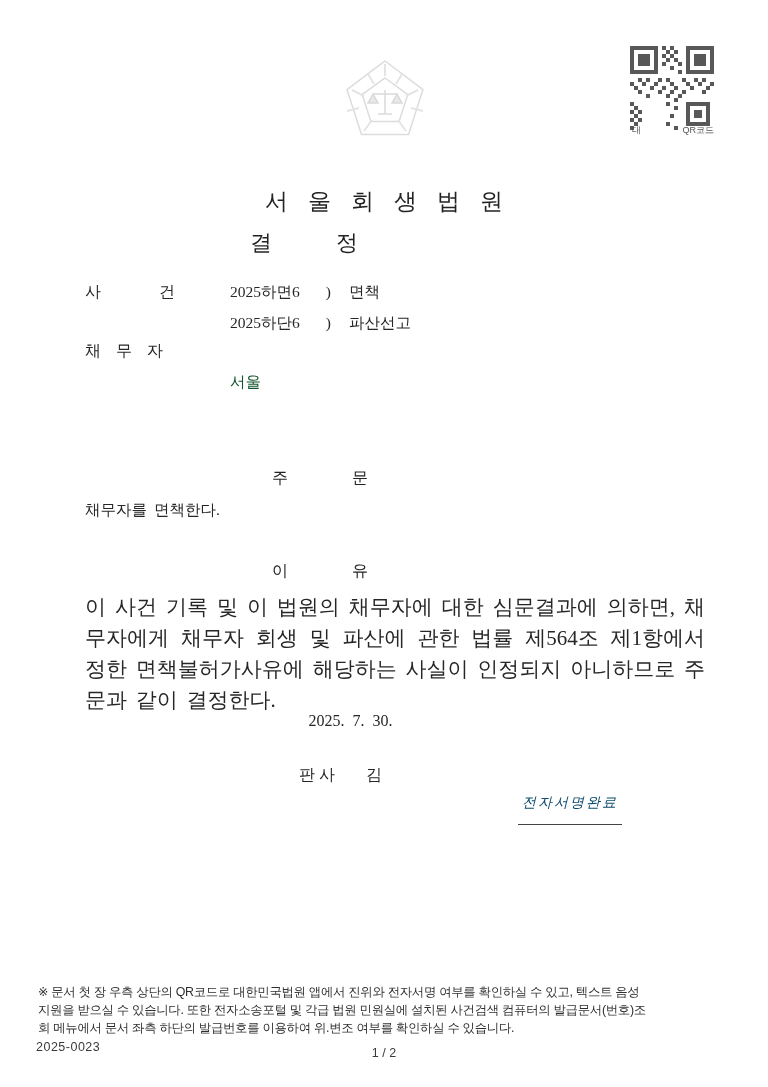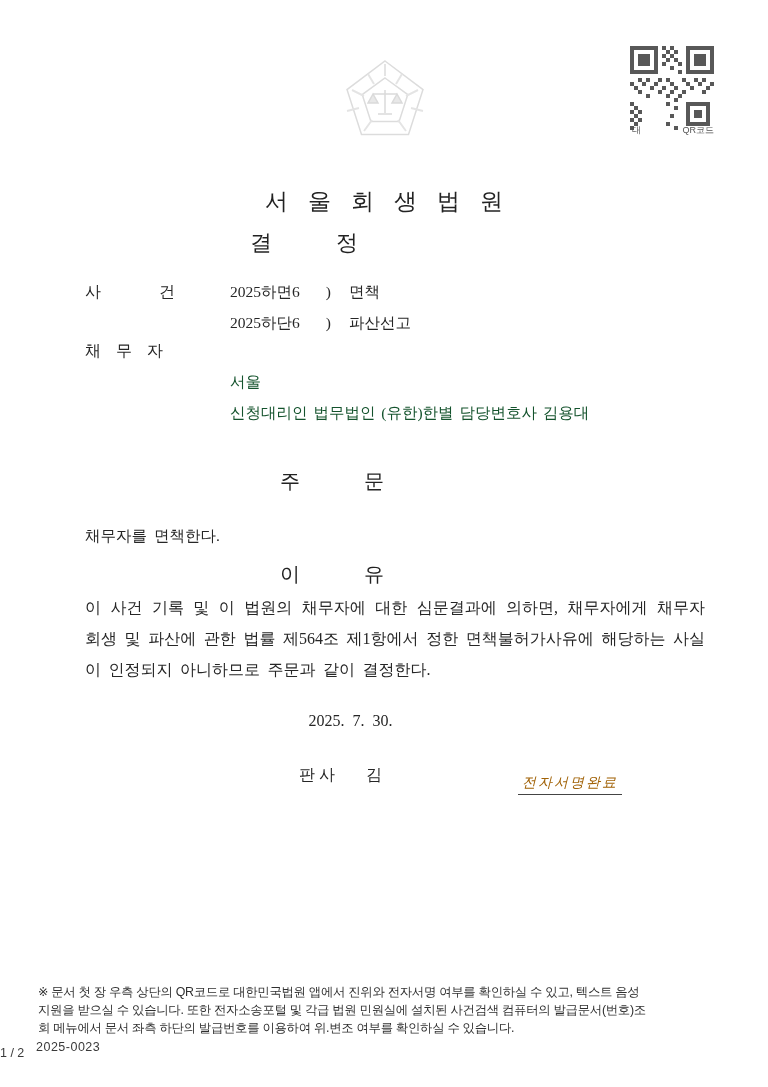--- a/index.html
+++ b/index.html
@@ -18,51 +18,51 @@
   
   .qr{position:absolute;left:630px;top:46px;}
   .qr-labels{position:absolute;left:632px;top:124px;width:82px;display:flex;justify-content:space-between;
     font-family:"Liberation Sans","DejaVu Sans",sans-serif;font-size:9px;color:#555;}
 
   
   .court-title{position:absolute;top:186px;left:0;width:768px;text-align:center;
     font-size:23px;letter-spacing:20px;text-indent:20px;color:#222;}
   .doc-type{position:absolute;top:228px;left:0;width:608px;text-align:center;
     font-size:22px;letter-spacing:64px;text-indent:64px;color:#222;}
-  .section-heading{position:absolute;left:16px;width:632px;text-align:center;
-    font-size:20px;letter-spacing:64px;text-indent:64px;color:#222;}
+  .section-heading{position:absolute;left:4px;width:632px;text-align:center;
+    font-size:16px;letter-spacing:64px;text-indent:64px;color:#222;}
 
   
   .row-label{position:absolute;left:85px;font-size:16px;color:#262626;}
   .ls-case{letter-spacing:58px;}
   .ls-debtor{letter-spacing:15px;}
   .case-line{position:absolute;left:230px;font-size:15.5px;white-space:nowrap;color:#262626;}
   .redact-gap{display:inline-block;width:26px;}
   .gap18{display:inline-block;width:18px;}
   .value-line{position:absolute;left:230px;font-size:15.5px;white-space:nowrap;color:#14532d;word-spacing:2px;}
 
-  .body-line{position:absolute;left:85px;font-size:15.5px;color:#262626;word-spacing:3px;margin-top:26px;}
+  .body-line{position:absolute;left:85px;font-size:15.5px;color:#262626;word-spacing:3px;}
   .reasons-text{position:absolute;left:85px;top:592px;width:620px;
-    font-size:16px;line-height:31px;text-align:justify;word-spacing:3.5px;color:#262626;}
+    font-size:21px;line-height:31px;text-align:justify;word-spacing:3.5px;color:#262626;}
 
   .date-line{position:absolute;top:712px;left:0;width:701px;text-align:center;
     font-size:16px;word-spacing:4px;color:#262626;}
   .judge-label{position:absolute;left:299px;top:765px;font-size:16px;letter-spacing:4px;color:#262626;}
   .judge-name{position:absolute;left:366px;top:765px;font-size:16px;color:#262626;}
-  .esign{position:absolute;left:518px;top:774px;font-size:14px;font-style:italic;letter-spacing:2px;
-    color:#a16207;border-bottom:1px solid #444;padding:0 4px 2px 4px;}
+  .esign{position:absolute;left:518px;top:794px;font-size:14px;font-style:italic;letter-spacing:2px;
+    color:#0c4a6e;border-bottom:1px solid #444;padding:0 4px 12px 4px;}
 
   
   .notice{position:absolute;left:38px;width:720px;white-space:nowrap;
     font-family:"Liberation Sans","DejaVu Sans",sans-serif;
     font-size:12.4px;letter-spacing:-0.3px;color:#2f2f2f;}
   .n1{top:984px;} .n2{top:1002px;} .n3{top:1020px;}
   .issue-no{position:absolute;left:36px;top:1040px;
     font-family:"Liberation Sans","DejaVu Sans",sans-serif;font-size:12.5px;letter-spacing:.5px;color:#3a3a3a;}
-  .page-no{position:absolute;left:0;top:1046px;width:768px;text-align:left;
+  .page-no{position:absolute;left:0;top:1046px;width:768px;text-align:center;
     font-family:"Liberation Sans","DejaVu Sans",sans-serif;font-size:12.5px;color:#3a3a3a;}
 </style>
 </head>
 <body>
 
 <div class="page">
 
   <svg class="seal" width="110" height="90" viewBox="0 0 110 90">
     <g fill="none" stroke="#d9d9d9" stroke-width="1.5">
       <path d="M55 5 L93 33.6 L78.5 78.4 L31.5 78.4 L17 33.6 Z"></path>
@@ -172,21 +172,20 @@
   <div class="row-label ls-case" style="top:282px;">사건</div>
   <div class="case-line" style="top:282px;">
     <span>2025하면6</span><span class="redact-gap"></span><span>)</span><span class="gap18"></span><span>면책</span>
   </div>
   <div class="case-line" style="top:313px;">
     <span>2025하단6</span><span class="redact-gap"></span><span>)</span><span class="gap18"></span><span>파산선고</span>
   </div>
 
   <div class="row-label ls-debtor" style="top:341px;">채무자</div>
   <div class="value-line" style="top:372px;">서울</div>
-  <div class="value-line" style="top:403px;">신청대리인 법무법인 (유한)한별 담당변호사 김용대</div>
 
   <div class="section-heading" style="top:468px;">주문</div>
   <div class="body-line" style="top:500px;">채무자를 면책한다.</div>
 
   <div class="section-heading" style="top:561px;">이유</div>
   <div class="reasons-text">이 사건 기록 및 이 법원의 채무자에 대한 심문결과에 의하면, 채무자에게 채무자 회생 및 파산에 관한 법률 제564조 제1항에서 정한 면책불허가사유에 해당하는 사실이 인정되지 아니하므로 주문과 같이 결정한다.</div>
 
   <div class="date-line">2025. 7. 30.</div>
   <div class="judge-label">판사</div>
   <div class="judge-name">김</div>

